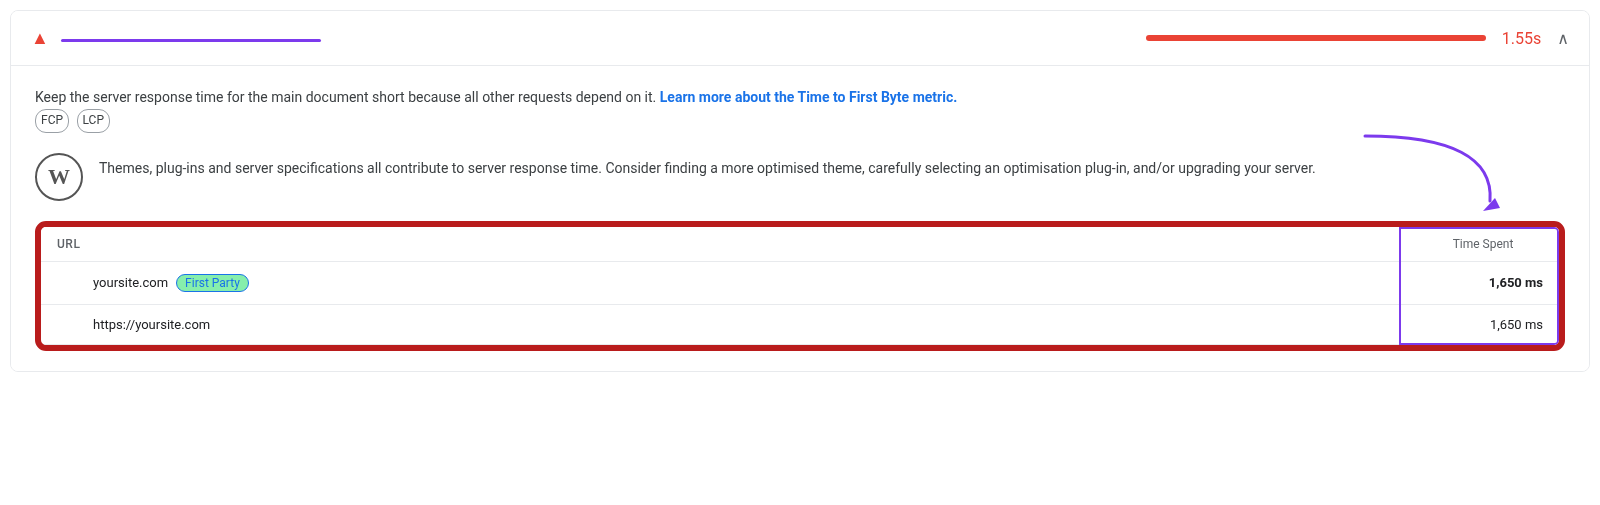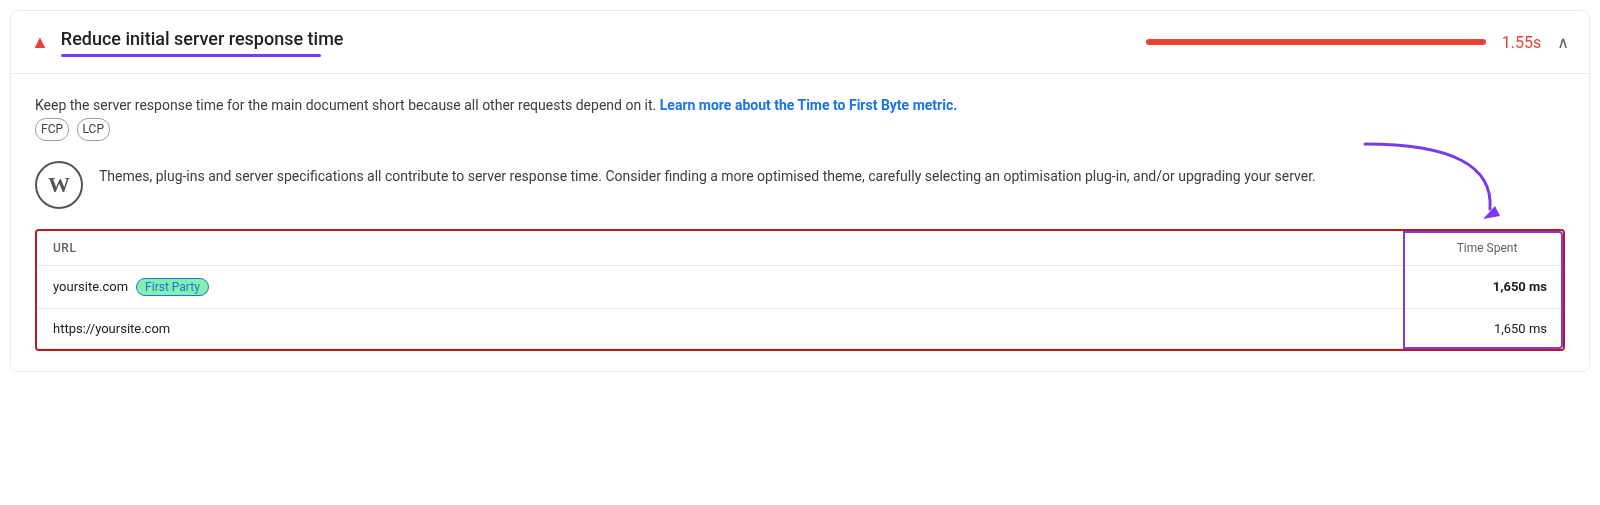--- a/index.html
+++ b/index.html
@@ -117,22 +117,22 @@
       flex-shrink: 0;
       font-family: Georgia, serif;
     }
     .wp-text {
       font-size: 14px;
       color: #3c4043;
       line-height: 1.6;
       padding-top: 4px;
     }
     .table-section {
-      border: 2px solid #b91c1c;
-      border-radius: 4px;
+      border: 6px solid #b91c1c;
+      border-radius: 11px;
       overflow: hidden;
       margin-top: 16px;
       position: relative;
     }
     .table-header {
       display: flex;
       justify-content: space-between;
       padding: 10px 16px;
       background: #fff;
       border-bottom: 1px solid #e8eaed;
@@ -167,20 +167,21 @@
     }
     .table-row:nth-child(even) {
       background: #fff;
     }
     .row-url {
       font-size: 13px;
       color: #202124;
       display: flex;
       align-items: center;
       gap: 8px;
+      margin-left: 36px;
     }
     .first-party-badge {
       display: inline-block;
       border: 1px solid #1a73e8;
       border-radius: 12px;
       padding: 1px 8px;
       font-size: 12px;
       color: #1a73e8;
       background: #86efac;
     }
@@ -218,21 +219,20 @@
   </style>
 </head>
 <body>
 
 <div class="audit-card">
 
   <div class="audit-header">
     <div class="audit-header-left">
       <span class="triangle-icon">▲</span>
       <div class="audit-title-block">
-        <span class="audit-title">Reduce initial server response time</span>
         <div class="audit-title-underline"></div>
       </div>
     </div>
     <div class="audit-header-right">
       <div class="red-bar"></div>
       <span class="audit-score">1.55s</span>
       <span class="chevron-icon">∧</span>
     </div>
   </div>
 

